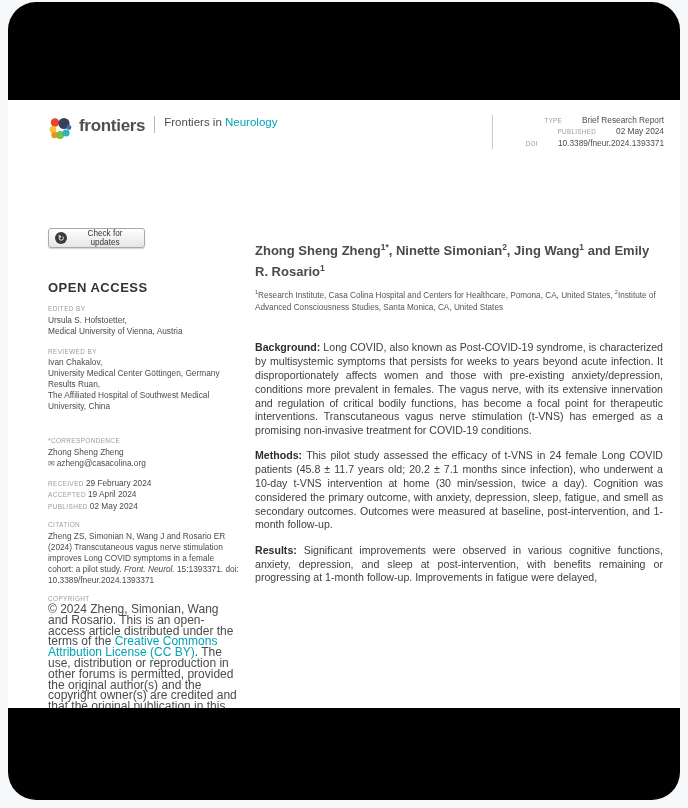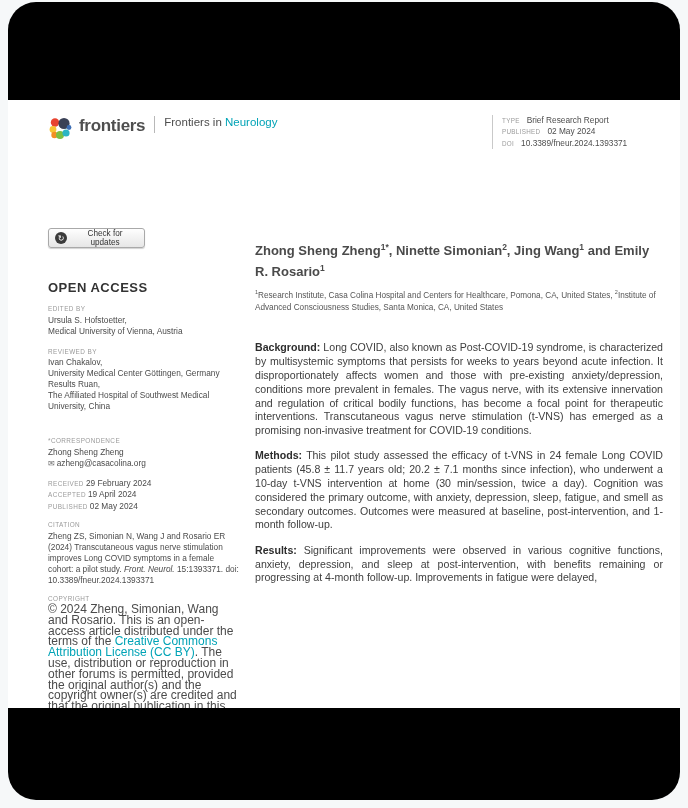--- a/index.html
+++ b/index.html
@@ -13,21 +13,21 @@
 
   
   .brand { position:absolute; left:40px; top:16px; height:30px; display:flex; }
   .brand-word { font-size:17px; font-weight:700; color:#4f4f4f; margin-left:6px; letter-spacing:-0.3px; }
   .brand-sep { width:1px; height:17px; background:#b8b8b8; margin:0 9px; }
   .journal { font-size:11.5px; color:#4d4d4d; }
   .journal-name { color:#00a3b6; }
 
   .meta { position:absolute; left:484px; top:15px; width:172px;
           border-left:1px solid #c9c9c9; padding-left:9px; }
-  .meta-row { display:flex; gap:7px; align-items:baseline; line-height:11.3px; white-space:nowrap; }
+  .meta-row { display:flex; gap:20px; align-items:baseline; line-height:11.3px; white-space:nowrap;justify-content:flex-end; }
   .meta-label { font-size:6.3px; color:#9b9b9b; letter-spacing:.3px; }
   .meta-value { font-size:8.3px; color:#4d4d4d; }
 
   
   .sidebar { position:absolute; left:40px; top:128px; width:193px; }
   .check-btn { display:flex; align-items:center; gap:5px; width:97px; height:20px;
                border:1px solid #a9a9a9; border-radius:3px;
                background:linear-gradient(#fefefe,#e6e6e6); font-size:8.2px; color:#333;
                padding:0 6px; box-shadow:0 1px 1px rgba(0,0,0,.18); cursor:pointer;
                font-family:"Liberation Sans", sans-serif; }
@@ -168,19 +168,19 @@
       </p>
 
       <div class="abstract">
         <p class="abs-p">
           <b class="abs-label">Background:</b> <span>Long COVID, also known as Post-COVID-19 syndrome, is characterized by multisystemic symptoms that persists for weeks to years beyond acute infection. It disproportionately affects women and those with pre-existing anxiety/depression, conditions more prevalent in females. The vagus nerve, with its extensive innervation and regulation of critical bodily functions, has become a focal point for therapeutic interventions. Transcutaneous vagus nerve stimulation (t-VNS) has emerged as a promising non-invasive treatment for COVID-19 conditions.</span>
         </p>
         <p class="abs-p">
           <b class="abs-label">Methods:</b> <span>This pilot study assessed the efficacy of t-VNS in 24 female Long COVID patients (45.8 ± 11.7 years old; 20.2 ± 7.1 months since infection), who underwent a 10-day t-VNS intervention at home (30 min/session, twice a day). Cognition was considered the primary outcome, with anxiety, depression, sleep, fatigue, and smell as secondary outcomes. Outcomes were measured at baseline, post-intervention, and 1-month follow-up.</span>
         </p>
         <p class="abs-p">
-          <b class="abs-label">Results:</b> <span>Significant improvements were observed in various cognitive functions, anxiety, depression, and sleep at post-intervention, with benefits remaining or progressing at 4-month follow-up. Improvements in fatigue were delayed,</span>
+          <b class="abs-label">Results:</b> <span>Significant improvements were observed in various cognitive functions, anxiety, depression, and sleep at post-intervention, with benefits remaining or progressing at 1-month follow-up. Improvements in fatigue were delayed,</span>
         </p>
       </div>
     </div>
 
   </div>
 </div>
 
 </body></html>

